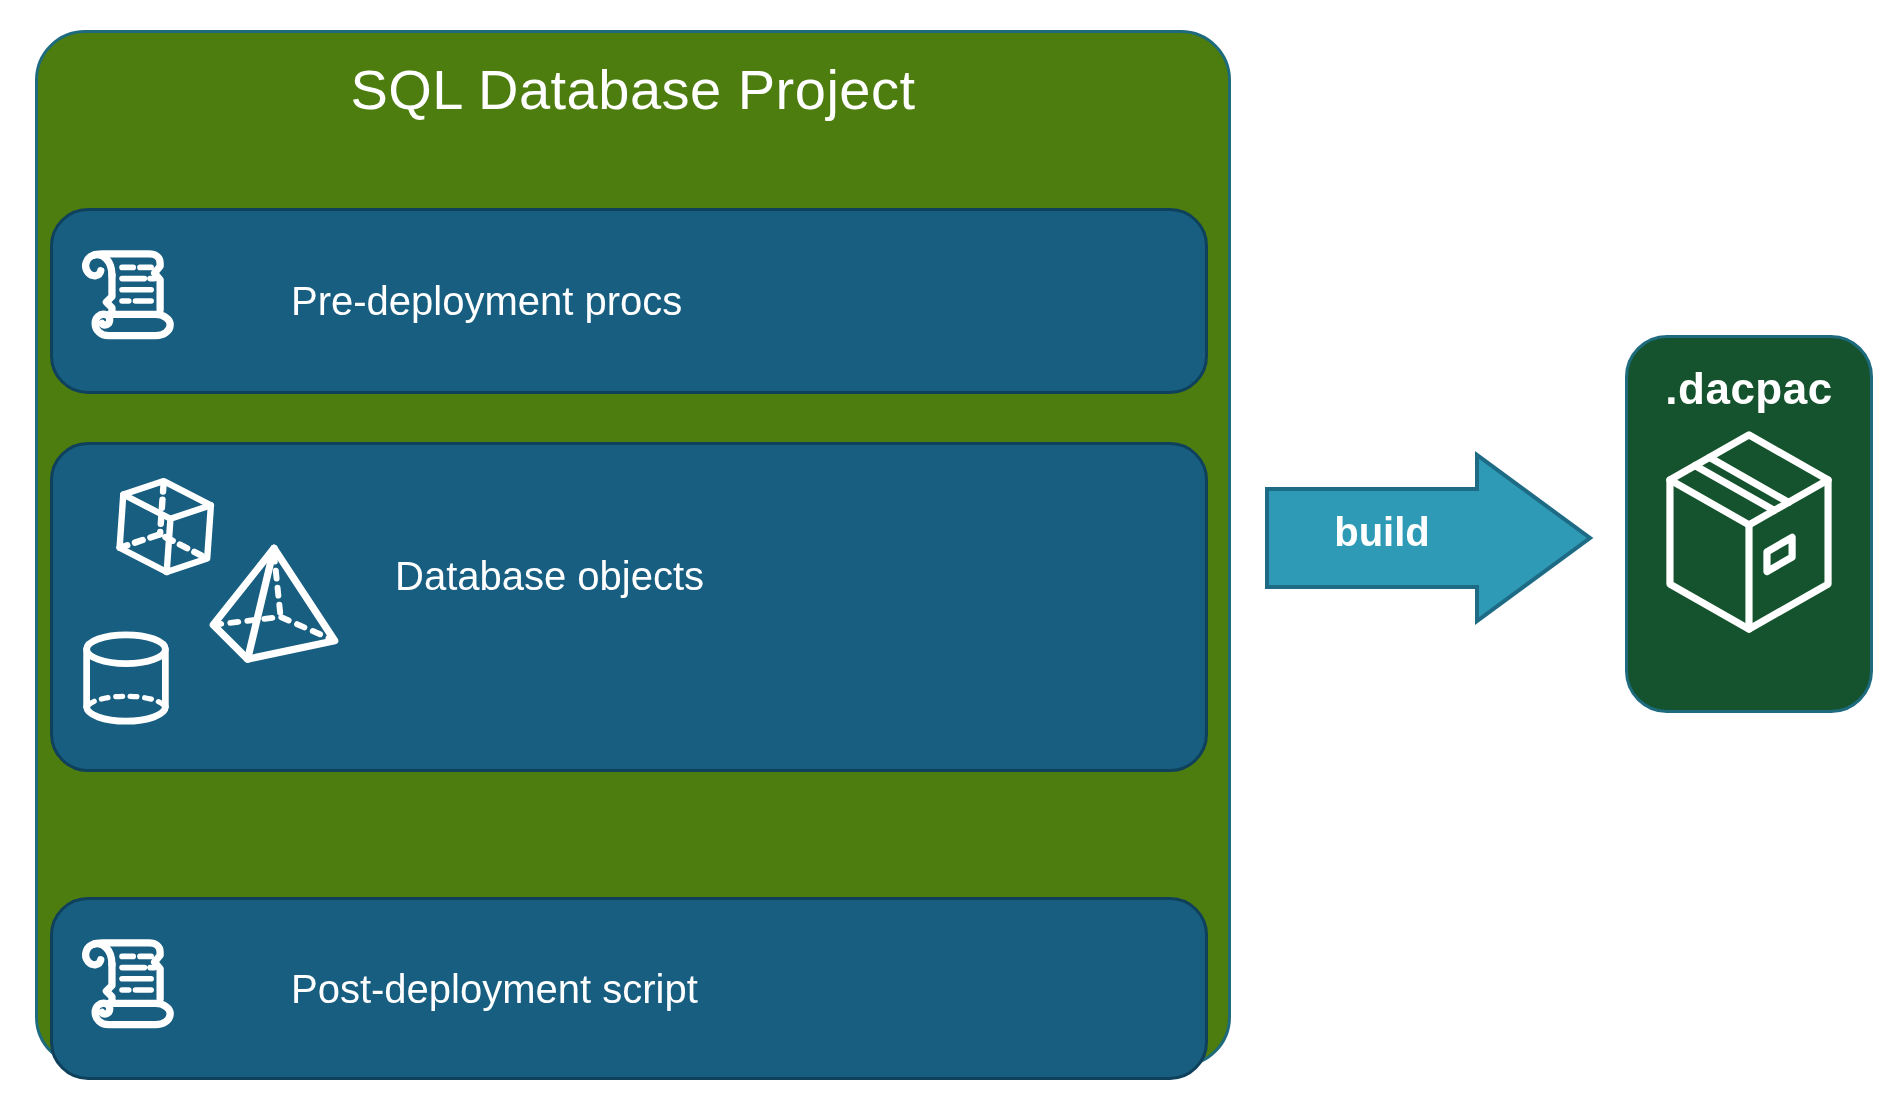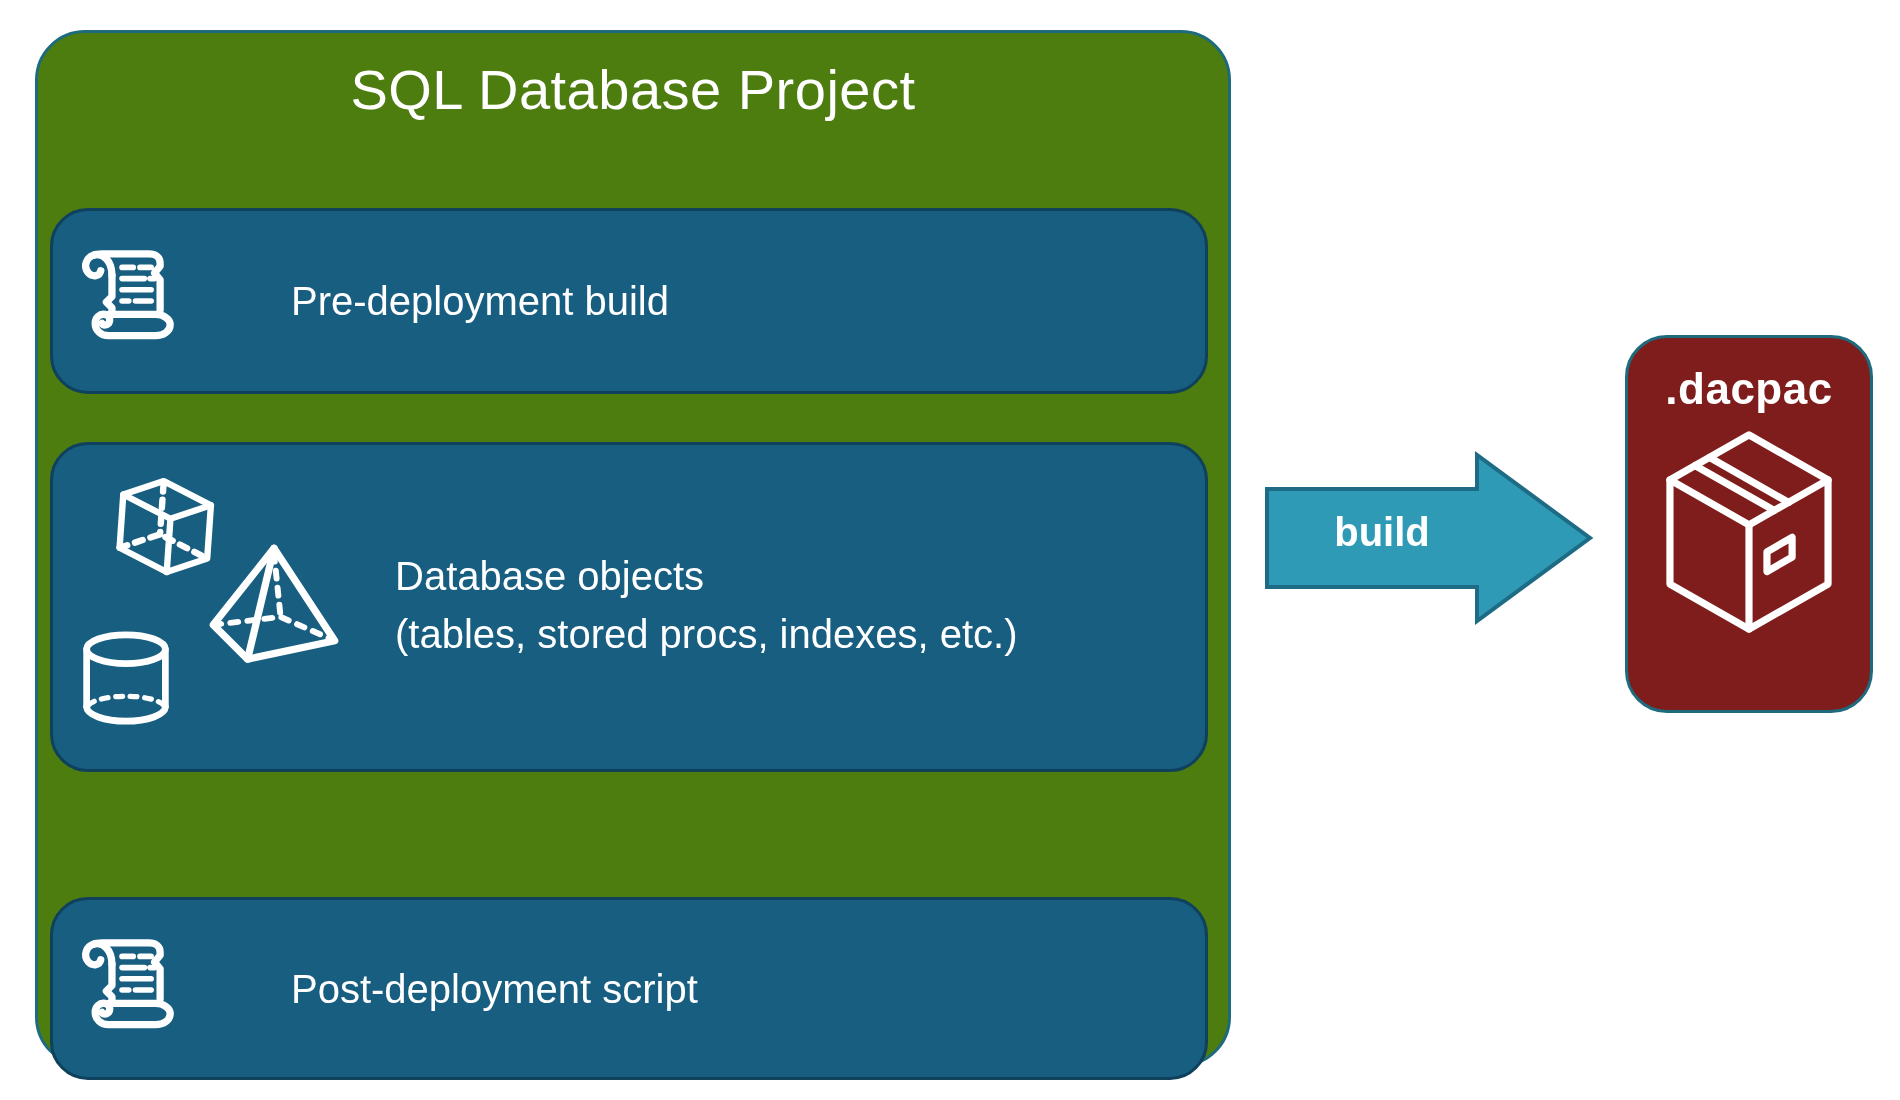--- a/index.html
+++ b/index.html
@@ -35,21 +35,21 @@
   .cube-pos{left:52px;top:27px;width:120px;height:116px;transform:rotate(4deg);}
   .pyramid-pos{left:150px;top:98px;width:142px;height:132px;}
   .cylinder-pos{left:25px;top:180px;width:96px;height:106px;}
   .build-arrow{position:absolute;left:1264px;top:451px;width:330px;height:175px;}
   .build-label{
     position:absolute;left:1282px;top:510px;width:200px;text-align:center;
     color:#ffffff;font-size:40px;font-weight:700;line-height:1.1;
   }
   .dacpac{
     position:absolute;left:1625px;top:335px;width:248px;height:378px;
-    background:#7f1d1d;border:3px solid #1E6B7E;border-radius:42px;box-sizing:border-box;
+    background:#14532d;border:3px solid #1E6B7E;border-radius:42px;box-sizing:border-box;
     text-align:center;
   }
   .dacpac-label{
     margin-top:26px;color:#ffffff;font-size:44px;font-weight:700;letter-spacing:0.5px;
   }
   .package-pos{display:block;margin:12px auto 0;width:180px;height:212px;}
   .stroke-icon{fill:none;stroke:#ffffff;stroke-linecap:round;stroke-linejoin:round;}
 </style>
 </head>
 <body>
@@ -67,21 +67,21 @@
           <path d="M33 27 L33 46 L28 51 L33 56 L33 62"></path>
           <path d="M30 62 L72 62 C79 62 85 66 85 71 C85 77 79 81 72 81 L30 81 C23 81 18 76 18 70 C18 65 22 61 27 62 C31 63 32 67 30 70 C28 72 25 72 24 70"></path>
         </g>
         <g class="stroke-icon" stroke-width="5">
           <path d="M42 20 L52 20 M58 20 L68 20"></path>
           <path d="M42 30 L62 30 M67 30 L71 30"></path>
           <path d="M42 40 L68 40"></path>
           <path d="M42 50 L48 50 M54 50 L68 50"></path>
         </g>
       </svg>
-      <div class="panel-label">Pre-deployment build</div>
+      <div class="panel-label">Pre-deployment procs</div>
     </div>
 
     <div class="panel panel-2">
       <svg class="icon cube-pos" viewBox="0 0 100 100">
         <g class="stroke-icon" stroke-width="5.5">
           <path d="M12 22 L46 8 L88 26 L88 72 L54 86 L12 68 Z"></path>
           <path d="M12 22 L54 40 L88 26 M54 40 L54 86"></path>
         </g>
         <g class="stroke-icon" stroke-width="5.5" stroke-dasharray="7 7">
           <path d="M46 10 L46 54"></path>
@@ -102,21 +102,20 @@
         <g class="stroke-icon" stroke-width="7">
           <ellipse cx="50" cy="20" rx="41" ry="15"></ellipse>
           <path d="M9 20 L9 80"></path>
           <path d="M91 20 L91 80"></path>
           <path d="M9 80 A41 15 0 0 0 91 80"></path>
         </g>
         <path class="stroke-icon" stroke-width="5.5" stroke-dasharray="7 8" d="M11 78 A41 13 0 0 1 89 78"></path>
       </svg>
       <div class="objects-label">
         <div>Database objects</div>
-        <div>(tables, stored procs, indexes, etc.)</div>
       </div>
     </div>
 
     <div class="panel panel-3">
       <svg class="icon scroll-pos" viewBox="0 0 100 100">
         <g class="stroke-icon" stroke-width="6.5">
           <path d="M33 27 C33 14 25 7 17 9 C10 11 7 19 12 25 C16 29 22 28 23 23"></path>
           <path d="M17 9 C19 8 21 8 24 8 L66 8 C72 8 76 11 76 16 L76 19 L71 25 L76 31 L76 58"></path>
           <path d="M33 27 L33 46 L28 51 L33 56 L33 62"></path>
           <path d="M30 62 L72 62 C79 62 85 66 85 71 C85 77 79 81 72 81 L30 81 C23 81 18 76 18 70 C18 65 22 61 27 62 C31 63 32 67 30 70 C28 72 25 72 24 70"></path>

